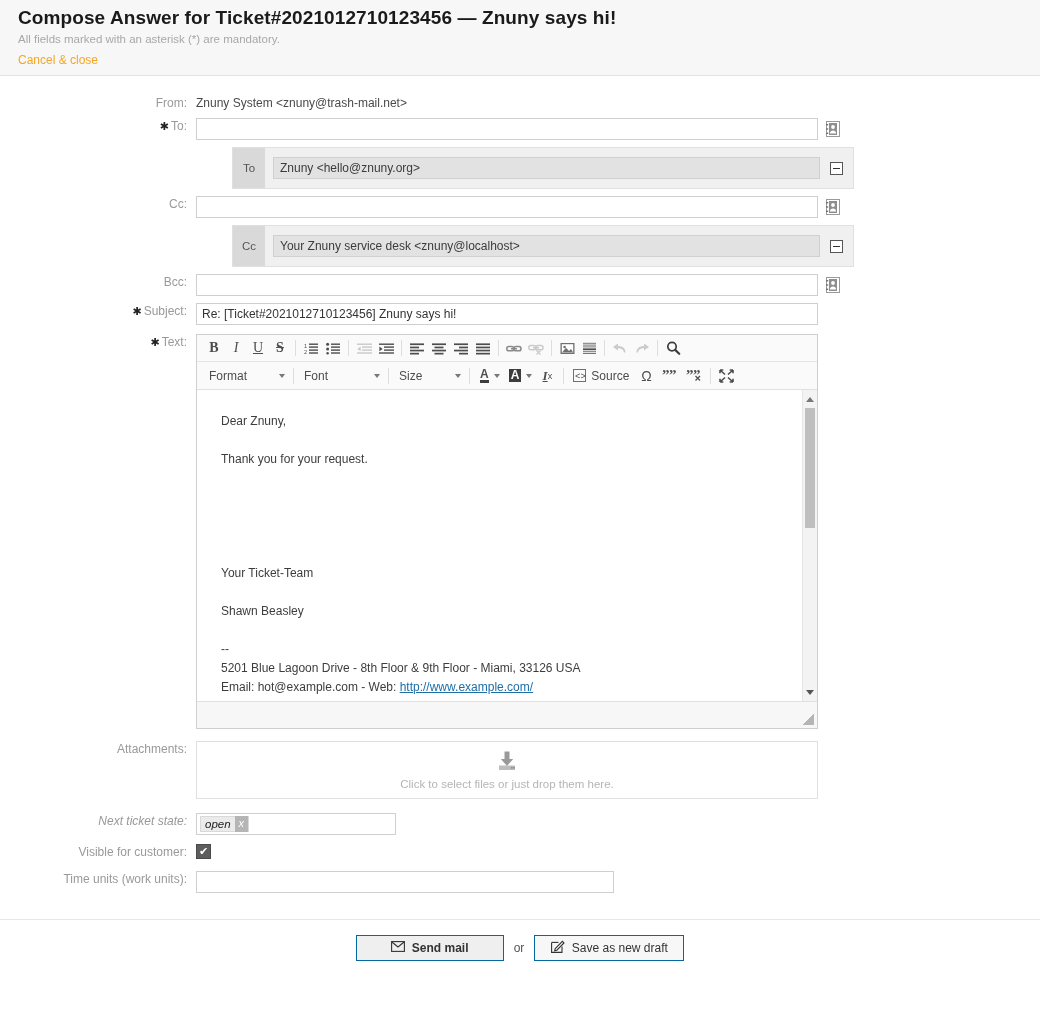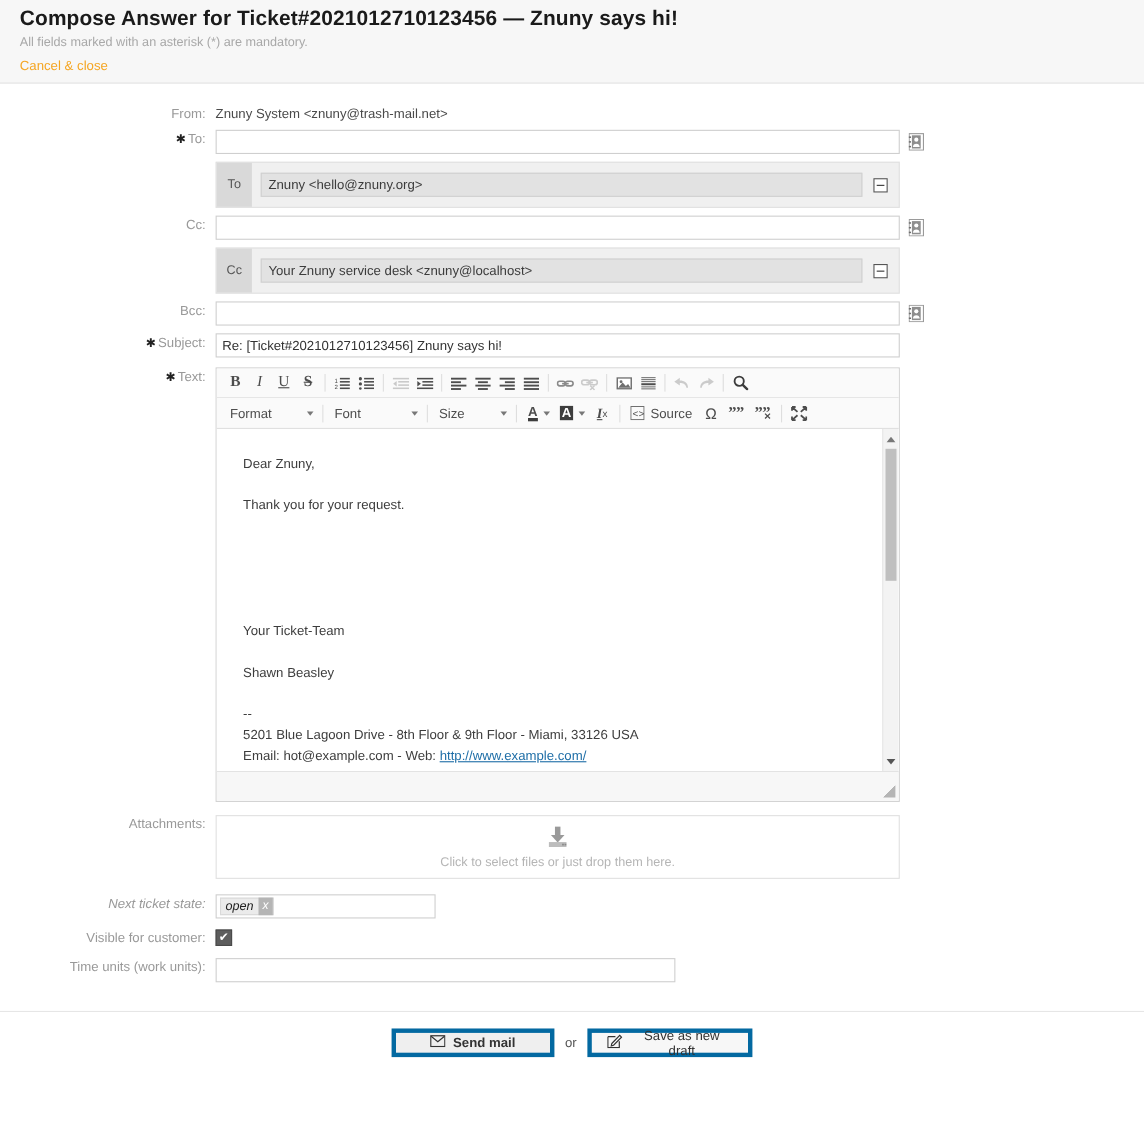--- a/index.html
+++ b/index.html
@@ -98,20 +98,21 @@
     display: inline-block;
     cursor: pointer;
     flex: 0 0 14px;
   }
 
   
   .recip-row {
     display: flex;
     align-items: flex-end;
     margin-bottom: 7px;
+    gap: 36px;
   }
   .recip-tagbox {
     width: 622px;
     background: #f0f0f0;
     border: 1px solid #e0e0e0;
     display: flex;
     align-items: center;
     padding: 7px 8px;
     margin-left: 0;
   }
@@ -368,21 +369,21 @@
     height: 56px;
     border-top: 1px solid #e6e6e6;
     background: #fff;
     display: flex;
     align-items: center;
     justify-content: center;
     gap: 10px;
   }
   .btn {
     height: 26px;
-    border: 4px solid #0369a1;
+    border: 1px solid #0369a1;
     background: #efefef;
     font-family: "Liberation Sans", sans-serif;
     font-size: 12px;
     font-weight: bold;
     color: #333;
     display: inline-flex;
     align-items: center;
     justify-content: center;
     gap: 7px;
     cursor: pointer;

